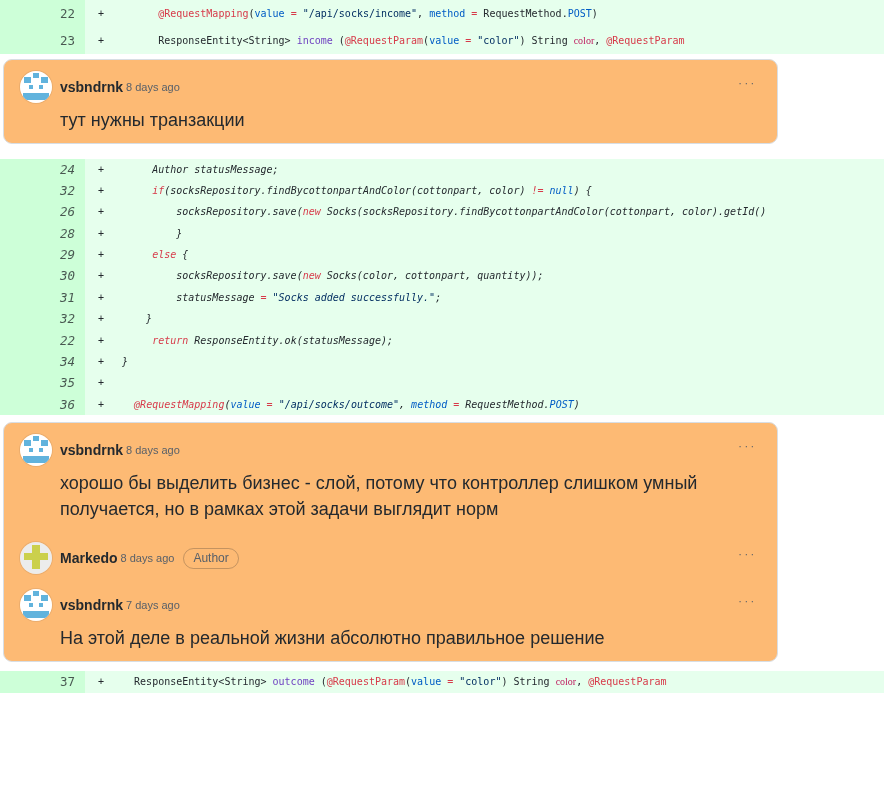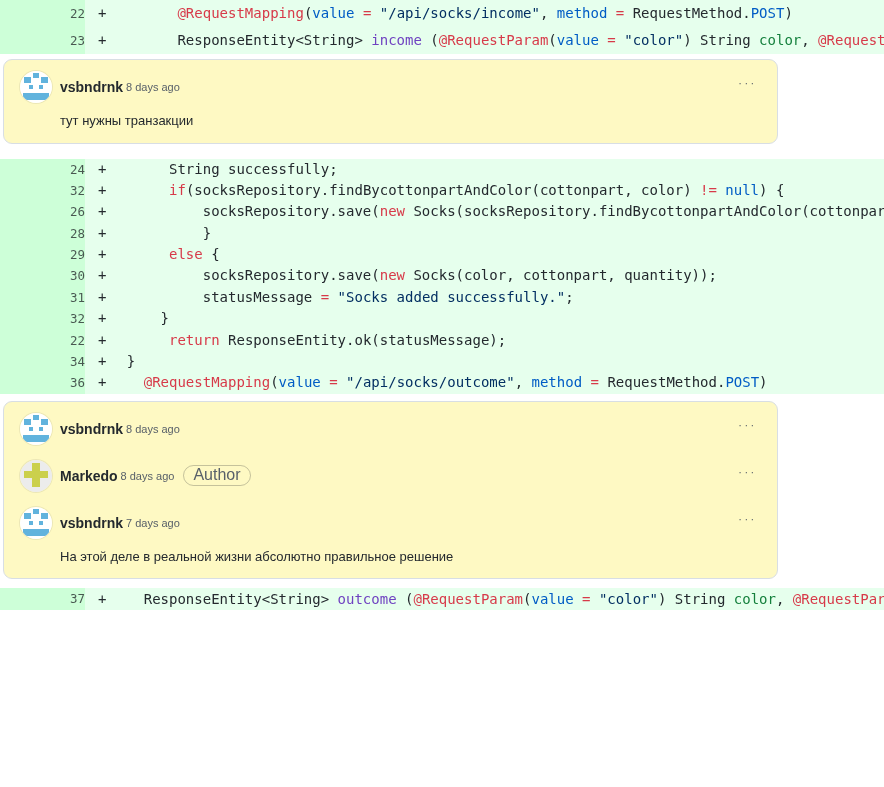--- a/index.html
+++ b/index.html
@@ -7,69 +7,69 @@
   body {
     width:884px; height:787px; overflow:hidden; position:relative;
     font-family:"Liberation Sans","DejaVu Sans",sans-serif;
     color:#24292e;
   }
 
   
   .code-block { width:884px; }
   .code-row { display:flex; }
   .cb-top .code-row { height:27px; line-height:27px; }
-  .cb-mid .code-row { height:21.4px; line-height:21.4px; }
+  .cb-mid .code-row { height:21.4px; line-height:21.4px;font-style:italic; }
   .cb-bot .code-row { height:22px; line-height:22px; }
   .gutter {
     width:85px; flex:none; background:#cdffd8; text-align:right;
-    padding-right:0; font-family:"DejaVu Sans Mono",monospace;
+    padding-right:10px; font-family:"DejaVu Sans Mono",monospace;
     font-size:12.5px; color:rgba(27,31,35,0.75); cursor:pointer;
   }
   .code {
     flex:1; background:#e6ffed; white-space:pre; overflow:hidden;
     padding-left:13px; font-family:"DejaVu Sans Mono",monospace;
-    font-size:14px; color:#24292e;
+    font-size:10px; color:#24292e;
   }
   .plus { display:inline-block; width:12px; color:#24292e; }
   .tk-pl { color:#24292e; }
   .tk-k  { color:#d73a49; }
   .tk-c  { color:#005cc5; }
   .tk-s  { color:#032f62; }
   .tk-e  { color:#6f42c1; }
-  .tk-v  { color:#15803d; }
+  .tk-v  { color:#be185d;font-family:Liberation Serif, serif; }
 
   
   .card {
-    width:775px; margin-left:3px; background:#fef9c3;
+    width:775px; margin-left:3px; background:#fdba74;
     border:1px solid #d8dee4; border-radius:9px;
   }
   .card.single { margin-top:5px; margin-bottom:15px; }
   .card.thread { margin-top:7px; margin-bottom:9px; }
   .cb-mid { margin-top:0; }
   .comment { position:relative; padding:11px 16px 4px 16px; }
   .c-header { display:flex; align-items:center; }
   .avatar {
     width:32px; height:32px; border-radius:50%; overflow:hidden; flex:none;
     box-shadow:0 0 0 1px rgba(27,31,35,0.08); cursor:pointer;
   }
   .avatar svg { display:block; }
   .author { font-weight:700; font-size:14px; color:#24292e; margin-left:8px; cursor:pointer; }
   .time { color:#586069; font-size:11px; margin-left:3px; cursor:pointer; }
   .badge {
-    font-size:16px; color:#586069; border:1px solid rgba(27,31,35,0.25);
+    font-size:12px; color:#586069; border:1px solid rgba(27,31,35,0.25);
     border-radius:2em; padding:1px 9px 2px; margin-left:9px; line-height:16px;
   }
   .kebab {
     position:absolute; right:20px; top:18px; color:#586069;
     font-size:10px; letter-spacing:3px; cursor:pointer; user-select:none;
     font-family:"DejaVu Sans",sans-serif;
   }
   .c-body {
     margin:5px 0 5px 40px; max-width:662px;
-    font-size:13px; line-height:25.5px; color:#24292e;
+    font-size:18px; line-height:25.5px; color:#24292e;
   }
 </style>
 </head>
 <body>
 
 <div>
   <div class="code-block cb-top">
       <div class="code-row">
         <div class="gutter">22</div>
         <div class="code"><span class="plus">+</span><span class="tk-pl">        </span><span class="tk-k">@RequestMapping</span><span class="tk-pl">(</span><span class="tk-c">value</span><span class="tk-pl"> </span><span class="tk-k">=</span><span class="tk-pl"> </span><span class="tk-s">"/api/socks/income"</span><span class="tk-pl">, </span><span class="tk-c">method</span><span class="tk-pl"> </span><span class="tk-k">=</span><span class="tk-pl"> RequestMethod.</span><span class="tk-c">POST</span><span class="tk-pl">)</span></div>
@@ -96,21 +96,21 @@
           <span class="author">vsbndrnk</span>
           <span class="time">8 days ago</span>
         </div>
         <span class="kebab">···</span>
         <div class="c-body">тут нужны транзакции</div>
       </div>
     </div>
   <div class="code-block cb-mid">
       <div class="code-row">
         <div class="gutter">24</div>
-        <div class="code"><span class="plus">+</span><span class="tk-pl">       String successfully;</span></div>
+        <div class="code"><span class="plus">+</span><span class="tk-pl">       Author statusMessage;</span></div>
       </div>
       <div class="code-row">
         <div class="gutter">32</div>
         <div class="code"><span class="plus">+</span><span class="tk-pl">       </span><span class="tk-k">if</span><span class="tk-pl">(socksRepository.findBycottonpartAndColor(cottonpart, color) </span><span class="tk-k">!=</span><span class="tk-pl"> </span><span class="tk-c">null</span><span class="tk-pl">) {</span></div>
       </div>
       <div class="code-row">
         <div class="gutter">26</div>
         <div class="code"><span class="plus">+</span><span class="tk-pl">           socksRepository.save(</span><span class="tk-k">new</span><span class="tk-pl"> Socks(socksRepository.findBycottonpartAndColor(cottonpart, color).getId()</span></div>
       </div>
       <div class="code-row">
@@ -133,20 +133,24 @@
         <div class="gutter">32</div>
         <div class="code"><span class="plus">+</span><span class="tk-pl">      }</span></div>
       </div>
       <div class="code-row">
         <div class="gutter">22</div>
         <div class="code"><span class="plus">+</span><span class="tk-pl">       </span><span class="tk-k">return</span><span class="tk-pl"> ResponseEntity.ok(statusMessage);</span></div>
       </div>
       <div class="code-row">
         <div class="gutter">34</div>
         <div class="code"><span class="plus">+</span><span class="tk-pl">  }</span></div>
+      </div>
+      <div class="code-row">
+        <div class="gutter">35</div>
+        <div class="code"><span class="plus">+</span><span class="tk-pl"></span></div>
       </div>
       <div class="code-row">
         <div class="gutter">36</div>
         <div class="code"><span class="plus">+</span><span class="tk-pl">    </span><span class="tk-k">@RequestMapping</span><span class="tk-pl">(</span><span class="tk-c">value</span><span class="tk-pl"> </span><span class="tk-k">=</span><span class="tk-pl"> </span><span class="tk-s">"/api/socks/outcome"</span><span class="tk-pl">, </span><span class="tk-c">method</span><span class="tk-pl"> </span><span class="tk-k">=</span><span class="tk-pl"> RequestMethod.</span><span class="tk-c">POST</span><span class="tk-pl">)</span></div>
       </div>
     </div>
   <div class="card thread">
       <div class="comment">
         <div class="c-header">
           <span class="avatar">
@@ -157,20 +161,21 @@
               <rect x="21" y="6" width="7" height="6" fill="#61b3dd"></rect>
               <rect x="9" y="14" width="4" height="4" fill="#61b3dd"></rect>
               <rect x="19" y="14" width="4" height="4" fill="#61b3dd"></rect>
               <rect x="3" y="22" width="26" height="7" fill="#61b3dd"></rect>
             </svg>
           </span>
           <span class="author">vsbndrnk</span>
           <span class="time">8 days ago</span>
         </div>
         <span class="kebab">···</span>
+        <div class="c-body">хорошо бы выделить бизнес - слой, потому что контроллер слишком умный получается, но в рамках этой задачи выглядит норм</div>
       </div>
       <div class="comment">
         <div class="c-header">
           <span class="avatar">
             <svg width="32" height="32" viewBox="0 0 32 32">
               <rect width="32" height="32" fill="#ececec"></rect>
               <rect x="12" y="3" width="8" height="8" fill="#cbd04c"></rect>
               <rect x="4" y="11" width="24" height="7" fill="#cbd04c"></rect>
               <rect x="12" y="18" width="8" height="9" fill="#cbd04c"></rect>
             </svg>

